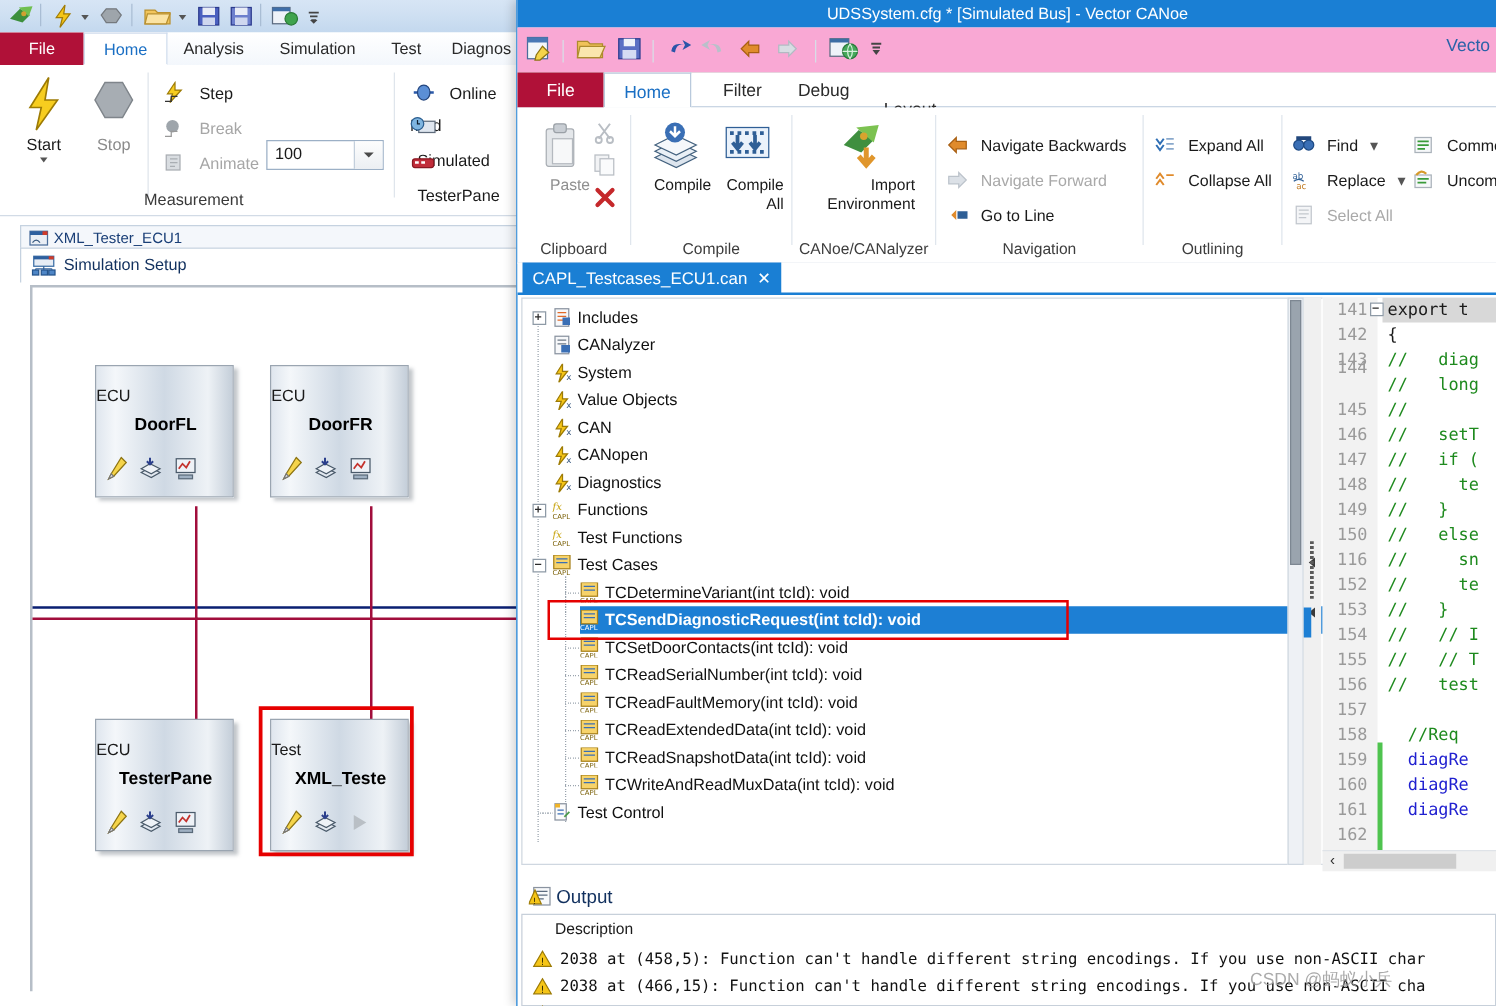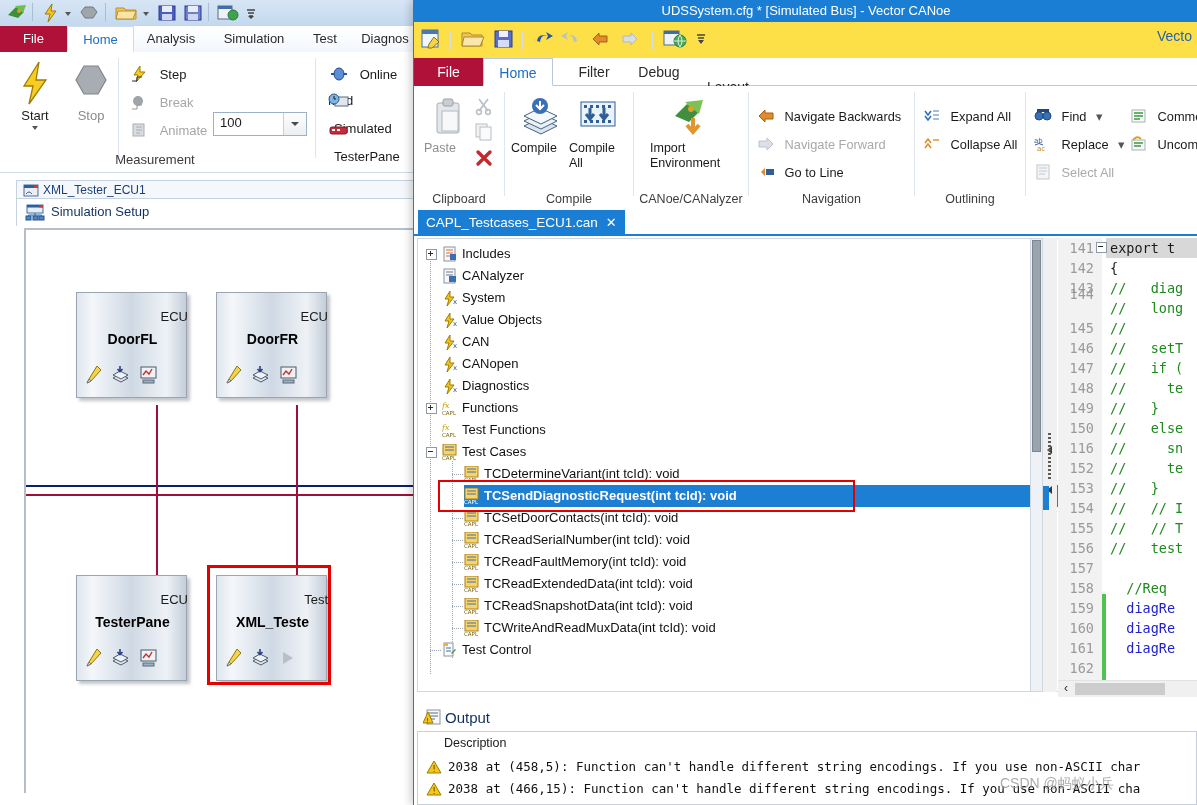--- a/index.html
+++ b/index.html
@@ -53,49 +53,49 @@
   #sim-doc-tabbar .tlbl{position:absolute;left:26px;top:2px;font-size:12px;color:#1a3f77;}
   #sim-head{position:absolute;left:16px;top:198px;width:1181px;height:28px;background:#fff;border:1px solid #c5d2e0;border-bottom:none;box-sizing:border-box;}
   #sim-head .hlbl{position:absolute;left:34px;top:5px;font-size:13px;color:#11305e;}
   #sim-canvas{position:absolute;left:24px;top:228px;width:1173px;height:565px;background:#fff;
       border-left:2px solid #b6bec7;border-top:2px solid #b6bec7;box-sizing:border-box;}
 
   .ecu-node{position:absolute;width:115px;height:110px;}
   .ecu-node .paper{position:absolute;left:0;top:0;width:111px;height:106px;
       background:linear-gradient(to right,#dfe6ee 0%,#f4f7fa 14%,#cfd9e4 50%,#eef2f6 82%,#c4ced9 100%);
       border:1px solid #9aa5b1;box-shadow:3px 3px 3px rgba(120,128,138,.45);box-sizing:border-box;}
-  .ecu-node .kind{position:absolute;left:0;top:16px;width:111px;text-align:right;font-size:13px;color:#1a1a1a;}
+  .ecu-node .kind{position:absolute;left:0;top:16px;width:111px;text-align:left;font-size:13px;color:#1a1a1a;}
   .ecu-node .nm{position:absolute;left:0;top:38px;width:111px;text-align:center;font-size:14px;font-weight:bold;color:#000;}
   .ecu-node .icons{position:absolute;left:8px;top:72px;width:96px;height:24px;}
   .ecu-sel{position:absolute;border:3px solid #e60000;box-sizing:border-box;}
   .buswire{position:absolute;background:#a10e3c;}
   .buswire2{position:absolute;background:#0a1f72;}
 
   
   #capl-window{position:absolute;left:413px;top:0;width:784px;height:805px;
       background:#ffffff;border-left:1px solid #1a7fd4;box-shadow:-3px 0 8px rgba(0,0,0,.18);}
   #capl-title{position:absolute;left:0;top:0;width:784px;height:22px;background:#1a7fd4;}
   #capl-titletext{position:absolute;left:0;top:0;width:784px;height:22px;line-height:22px;text-align:center;color:#fff;font-size:13px;}
-  #capl-qat{position:absolute;left:0;top:22px;width:784px;height:36px;background:#fde047;border-bottom:4px solid #a3a3a3;}
+  #capl-qat{position:absolute;left:0;top:22px;width:784px;height:36px;background:#f9a8d4;border-bottom:4px solid #a3a3a3;}
   #capl-vector{position:absolute;right:6px;top:6px;font-size:14px;color:#2b62a8;}
 
   #capl-tabs{position:absolute;left:0;top:58px;width:784px;height:28px;background:#fff;}
   #capl-tabs .underline{position:absolute;left:0;top:27px;width:784px;height:1px;background:#b9c9dc;}
   .ptab{position:absolute;top:0;height:28px;line-height:28px;text-align:center;font-size:14px;color:#2a2a2a;}
   #ptab-file{left:0;width:69px;background:#b01138;color:#fff;}
   #ptab-home{left:69px;width:70px;background:#fff;color:#1a6fc4;border:1px solid #b9c9dc;border-bottom:1px solid #fff;box-sizing:border-box;z-index:3;}
   #ptab-filter{left:149px;width:62px;}
   #ptab-debug{left:213px;width:64px;}
   #ptab-layout{left:281px;width:66px;margin-top:15px;}
 
   #capl-ribbon{position:absolute;left:0;top:86px;width:784px;height:124px;background:#fff;border-bottom:1px solid #cdd6e1;}
   .rgrp{position:absolute;top:0;height:123px;}
   .rgrp .gt{position:absolute;bottom:3px;width:100%;text-align:center;font-size:12.5px;color:#3d3d3d;}
   .rdiv{position:absolute;top:6px;width:1px;height:104px;background:#e0e6ed;}
-  .rbig{position:absolute;text-align:left;}
+  .rbig{position:absolute;text-align:right;}
   .rbig .t{font-size:12.5px;color:#1a1a1a;line-height:13px;margin-top:2px;}
   .rcmd{position:absolute;height:25px;line-height:25px;font-size:12.8px;color:#1a1a1a;white-space:nowrap;}
   .rcmd.dis{color:#a9a9a9;}
 
   
   #capl-filetab{position:absolute;left:0;top:210px;width:784px;height:26px;background:#fff;}
   #capl-filetab .activetab{position:absolute;left:4px;top:0;height:26px;background:#1a7fd4;color:#fff;
       font-size:13.5px;line-height:26px;padding:0 8px 0 8px;}
   #capl-filetab .closex{margin-left:8px;font-size:13px;}
   #capl-filetab .rest{position:absolute;left:0;top:24px;width:784px;height:2px;background:#1a7fd4;}

